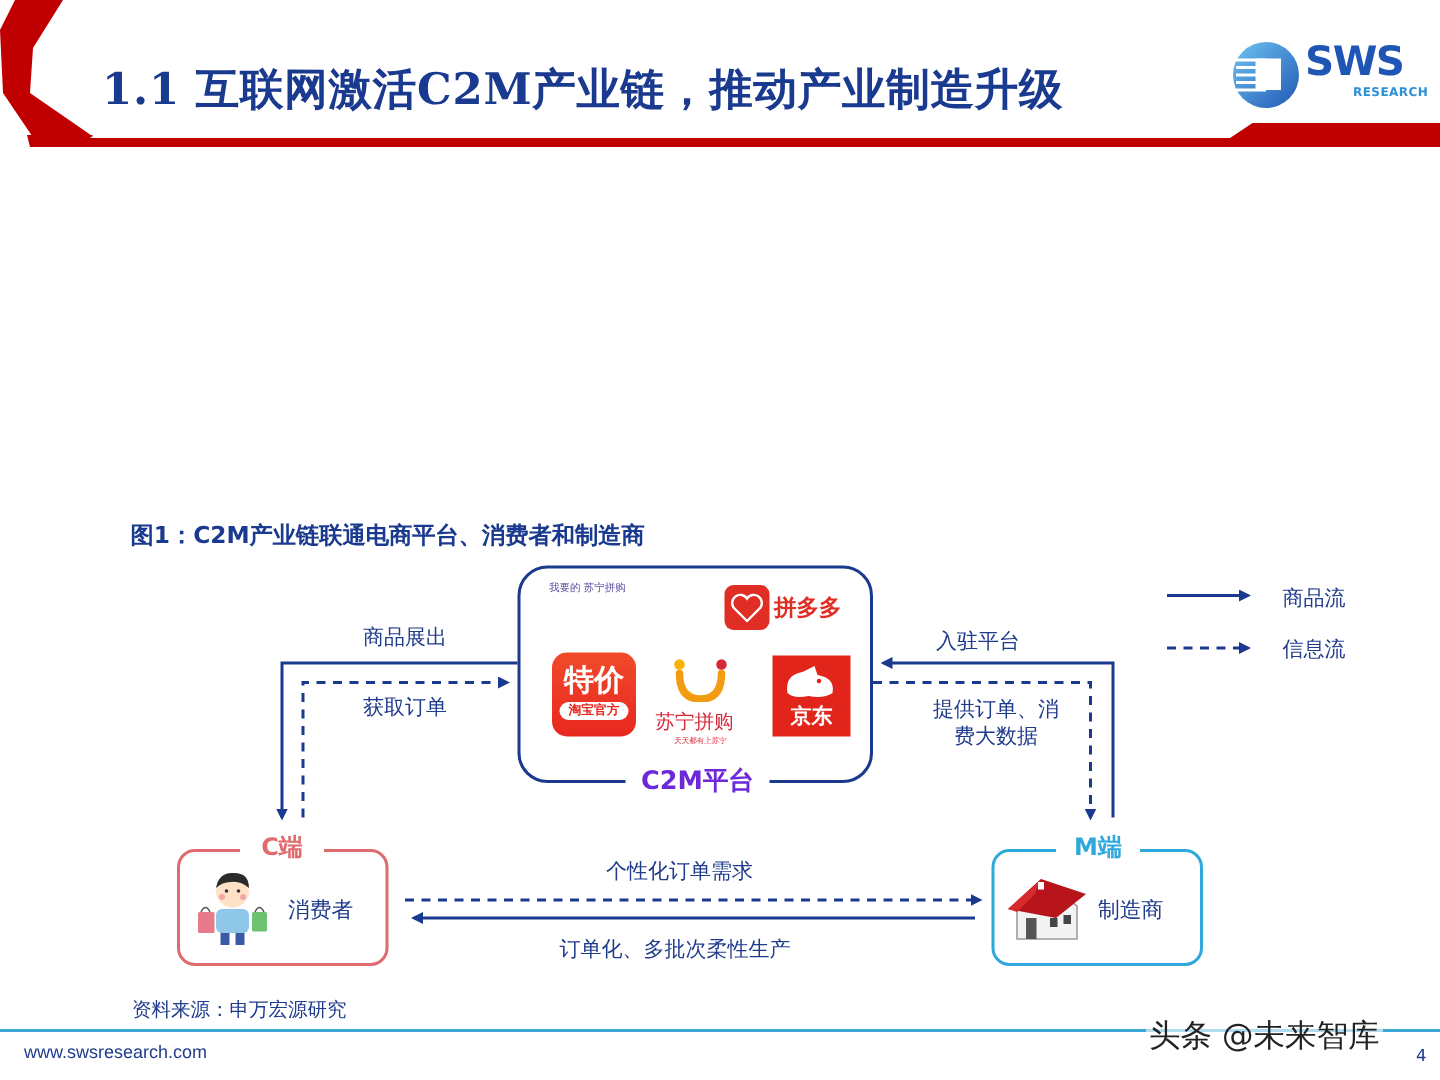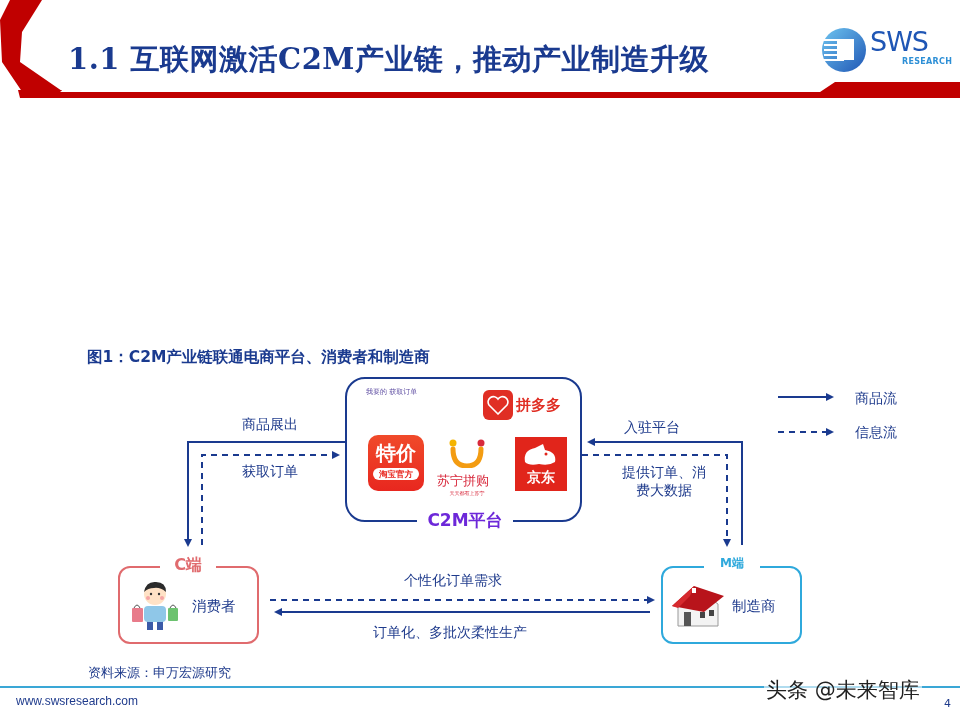--- a/index.html
+++ b/index.html
@@ -7,41 +7,41 @@
   body { position: relative; font-family: "DejaVu Sans", "Liberation Sans", sans-serif; color: #1f3b8c; }
 
   .header-svg { position: absolute; left: 0; top: 0; }
   .slide-title {
     position: absolute; left: 68px; top: 40px;
     font-family: "DejaVu Serif", "Liberation Serif", serif;
     font-size: 29px; font-weight: bold; color: #1a3a8f; letter-spacing: 0.5px;
     white-space: nowrap;
   }
   .logo { position: absolute; left: 820px; top: 24px; width: 120px; height: 52px; }
-  .logo-text { position: absolute; left: 50px; top: 2px; font-family: "DejaVu Sans", sans-serif; font-weight: normal; font-size: 27px; color: #1f56b5; letter-spacing: -1px; }
+  .logo-text { position: absolute; left: 50px; top: 2px; font-family: "DejaVu Sans", sans-serif; font-weight: bold; font-size: 27px; color: #1f56b5; letter-spacing: -1px; }
   .logo-sub { position: absolute; left: 52px; top: 33px; font-family: "DejaVu Sans", sans-serif; font-weight: bold; font-size: 8px; color: #2d8fd6; letter-spacing: 0.3px; padding-left: 30px; }
 
   .bullets { position: absolute; left: 52px; top: 115px; width: 880px; }
   .bullet { position: relative; padding-left: 22px; margin-bottom: 8px; font-size: 17.6px; line-height: 28.5px; color: #1f3b8c; text-align: justify; }
   .bullet-marker { position: absolute; left: 0; top: 9px; width: 12px; height: 12px; background: #a6a6a6; }
   .bullet b { font-weight: bold; color: #1a3a8f; }
 
   .fig-title { position: absolute; left: 87px; top: 337px; font-size: 15.5px; font-weight: bold; color: #1a3a8f; white-space: nowrap; margin-top: 10px; }
 
   .diagram { position: absolute; left: 0; top: 0; width: 960px; height: 720px; }
   .lbl { position: absolute; font-size: 14px; color: #1f3b8c; white-space: nowrap; }
   .lbl-center { text-align: center; }
 
   .platform-box { position: absolute; left: 345px; top: 377px; width: 237px; height: 145px; border: 2.5px solid #1a3a8f; border-radius: 20px; }
   .platform-label { position: absolute; left: 417px; top: 509px; width: 96px; text-align: center; background: #fff; font-size: 17px; font-weight: bold; color: #6d28d9; }
 
   .cbox { position: absolute; left: 118px; top: 566px; width: 141px; height: 78px; border: 2.5px solid #e06b6e; border-radius: 12px; }
   .cbox-label { position: absolute; left: 160px; top: 555px; width: 56px; text-align: center; background: #fff; font-size: 16px; font-weight: bold; color: #e06b6e; }
   .mbox { position: absolute; left: 661px; top: 566px; width: 141px; height: 78px; border: 2.5px solid #2fa9dc; border-radius: 12px; }
-  .mbox-label { position: absolute; left: 704px; top: 555px; width: 56px; text-align: center; background: #fff; font-size: 12px; font-weight: bold; color: #2fa9dc; }
+  .mbox-label { position: absolute; left: 704px; top: 555px; width: 56px; text-align: center; background: #fff; font-size: 16px; font-weight: bold; color: #2fa9dc; }
 
   .source { position: absolute; left: 88px; top: 664px; font-size: 13px; color: #1f3b8c; }
   .footer-line { position: absolute; left: 0; top: 686px; width: 960px; height: 2px; background: #3aa7d6; }
   .footer-url { position: absolute; left: 16px; top: 694px; font-family: "Liberation Sans", sans-serif; font-size: 12px; color: #1f3b8c; }
   .watermark { position: absolute; left: 764px; top: 676px; font-size: 21px; color: #222; background: rgba(255,255,255,0.6); padding: 0 2px; white-space: nowrap; }
   .page-num { position: absolute; left: 944px; top: 697px; font-size: 11px; color: #1f3b8c; }
 
   
   .brand { position: absolute; }
   .biyao-main { font-size: 22px; font-weight: bold; color: #5b4aa0; letter-spacing: -0.5px; white-space: nowrap; }
@@ -129,21 +129,21 @@
 <div class="lbl" style="left:404px;top:572px">个性化订单需求</div>
 <div class="lbl" style="left:373px;top:624px">订单化、多批次柔性生产</div>
 
 <div class="lbl" style="left:855px;top:390px">商品流</div>
 <div class="lbl" style="left:855px;top:424px">信息流</div>
 
 <div class="platform-box"></div>
 <div class="platform-label">C2M平台</div>
 
 <div class="brand" style="left:366px;top:387px">
-  <div class="biyao-sub">我要的 获取订单</div>
+  <div class="biyao-sub">我要的 苏宁拼购</div>
 </div>
 <div class="brand" style="left:483px;top:390px;display:flex;align-items:center;gap:3px">
   <div class="pdd-icon">
     <svg width="22" height="20" viewBox="0 0 22 20">
         <path d="M11,19 L2,10 A5,5 0 0,1 11,4 A5,5 0 0,1 20,10 z" fill="none" stroke="#fff" stroke-width="1.6"></path>
       </svg>
   </div>
   <div class="pdd-text">拼多多</div>
 </div>
 <div class="brand tj" style="left:368px;top:435px">

